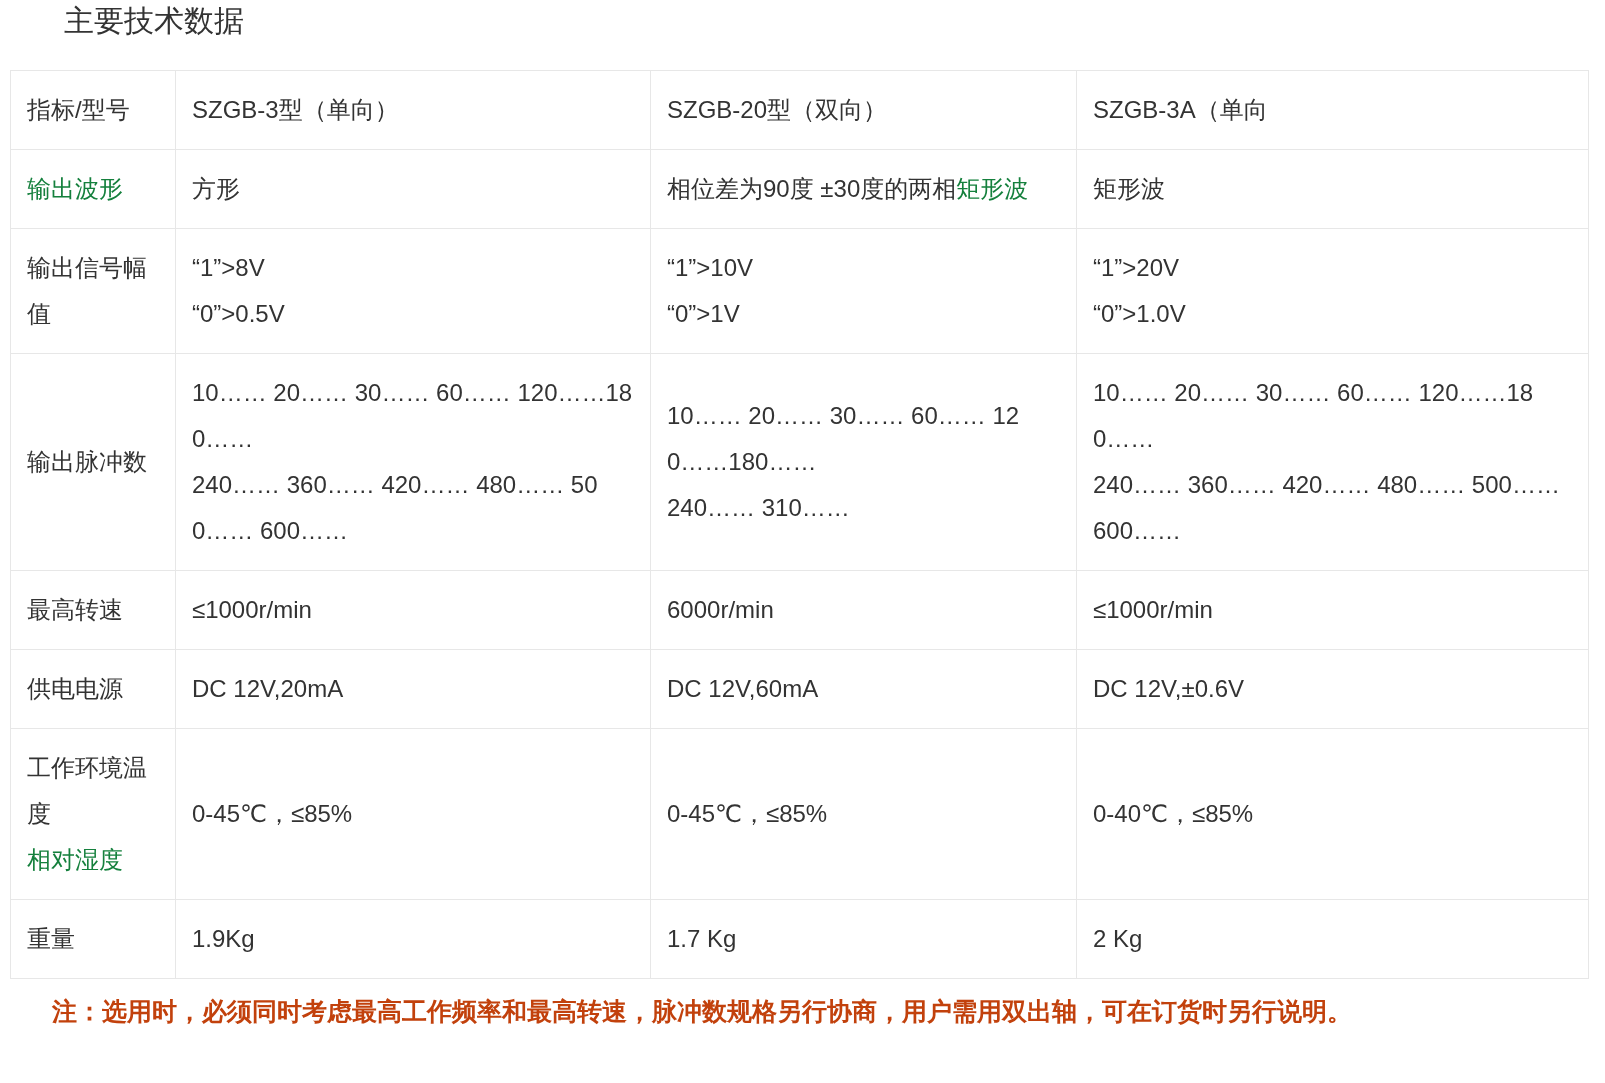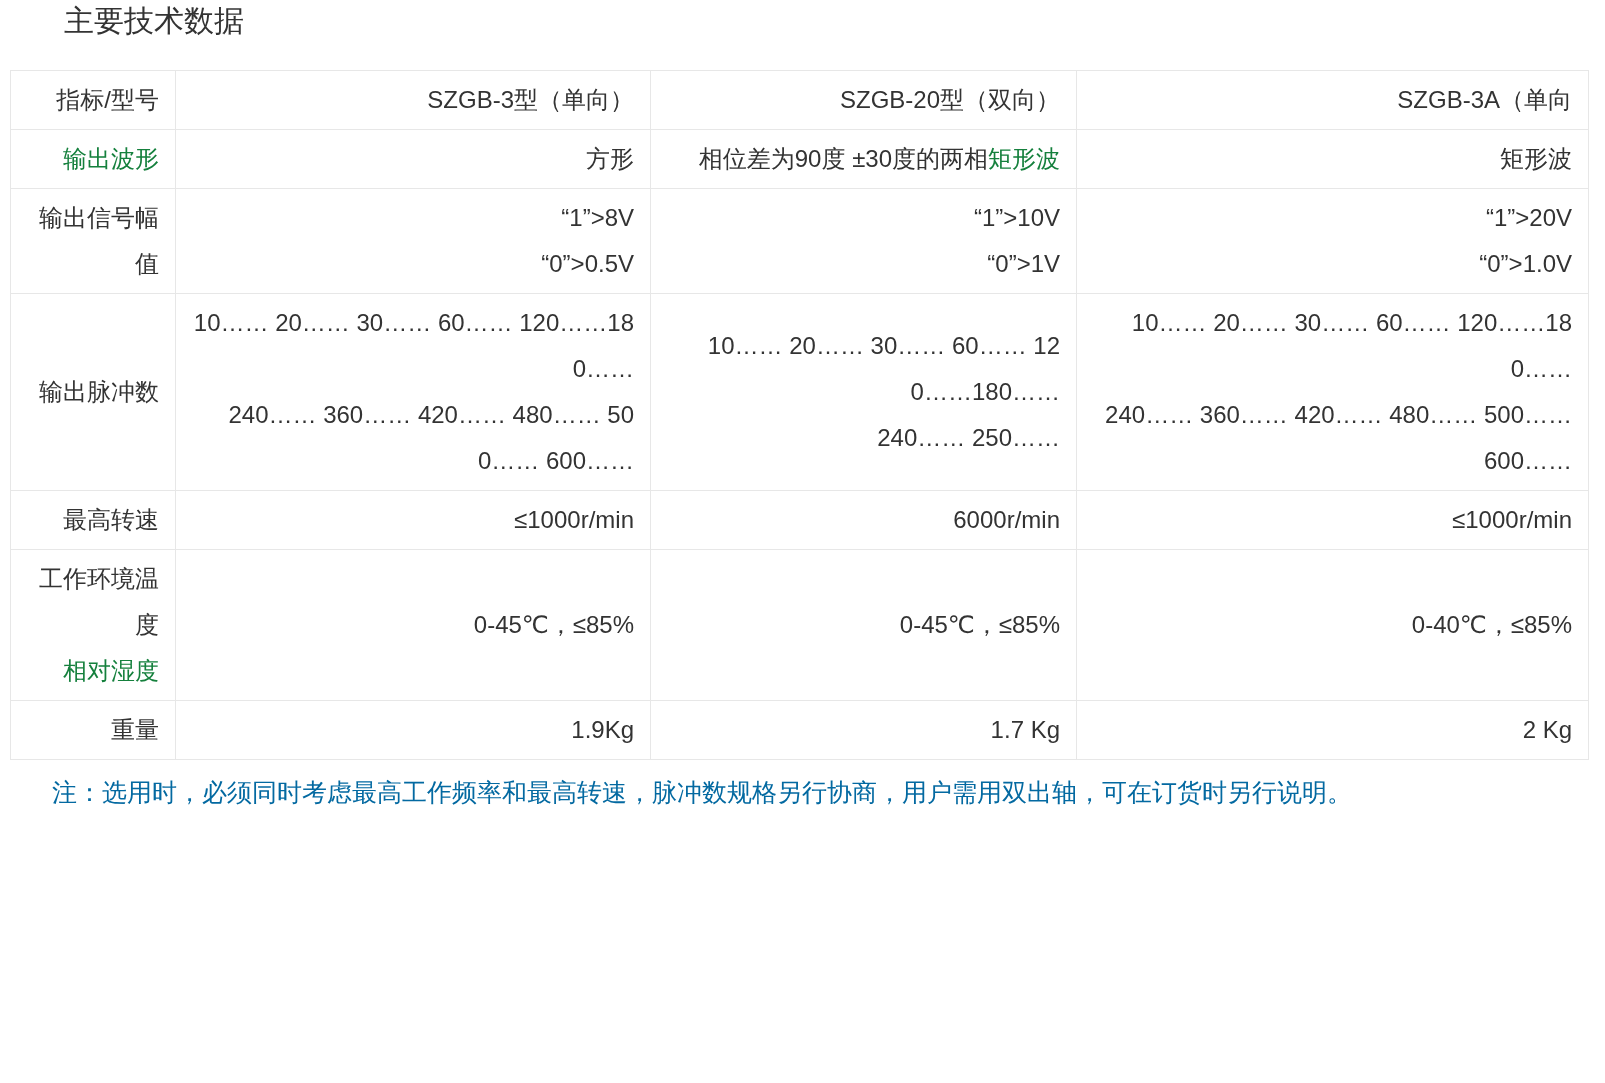--- a/index.html
+++ b/index.html
@@ -26,43 +26,44 @@
     table-layout: fixed;
     margin: 32px 0 0 10px;
     width: 1578px;
   }
   col.c0 { width: 165px; }
   col.c1 { width: 475px; }
   col.c2 { width: 426px; }
   col.c3 { width: 512px; }
   .specs th, .specs td {
     border: 1px solid #e7e7e7;
-    padding: 6px 16px;
+    padding: 16px 16px;
     font-size: 24px;
     font-weight: 400;
-    text-align: right;
+    text-align: left;
     vertical-align: middle;
     line-height: 46px;
     word-break: break-all;
     color: #333333;
   }
   .specs p {
     margin: 0;
     padding: 0;
   }
   a.link {
     color: #15803d;
     text-decoration: none;
     cursor: pointer;
   }
   .footnote {
     margin: 14px 0 0 52px;
     font-size: 25px;
     line-height: 36px;
-    color: #0369a1;
+    color: #c2410c;
+    font-weight: bold;
   }
 </style>
 </head>
 <body>
 
 <h3 class="page-title">主要技术数据</h3>
 
 <table class="specs">
   <colgroup>
     <col class="c0">
@@ -113,39 +114,53 @@
       <tr>
         <td>
           <p><span>输出脉冲数</span></p>
         </td>
         <td>
           <p><span>10…… 20…… 30…… 60…… 120……180……</span></p>
           <p><span>240…… 360…… 420…… 480…… 500…… 600……</span></p>
         </td>
         <td>
           <p><span>10…… 20…… 30…… 60…… 120……180……</span></p>
-          <p><span>240…… 250……</span></p>
+          <p><span>240…… 310……</span></p>
         </td>
         <td>
           <p><span>10…… 20…… 30…… 60…… 120……180……</span></p>
           <p><span>240…… 360…… 420…… 480…… 500…… 600……</span></p>
         </td>
       </tr>
       <tr>
         <td>
           <p><span>最高转速</span></p>
         </td>
         <td>
           <p><span>≤1000r/min</span></p>
         </td>
         <td>
           <p><span>6000r/min</span></p>
         </td>
         <td>
           <p><span>≤1000r/min</span></p>
+        </td>
+      </tr>
+      <tr>
+        <td>
+          <p><span>供电电源</span></p>
+        </td>
+        <td>
+          <p><span>DC 12V,20mA</span></p>
+        </td>
+        <td>
+          <p><span>DC 12V,60mA</span></p>
+        </td>
+        <td>
+          <p><span>DC 12V,±0.6V</span></p>
         </td>
       </tr>
       <tr>
         <td>
           <p><span>工作环境温度</span></p>
           <p><a class="link">相对湿度</a></p>
         </td>
         <td>
           <p><span>0-45℃，≤85%</span></p>
         </td>

